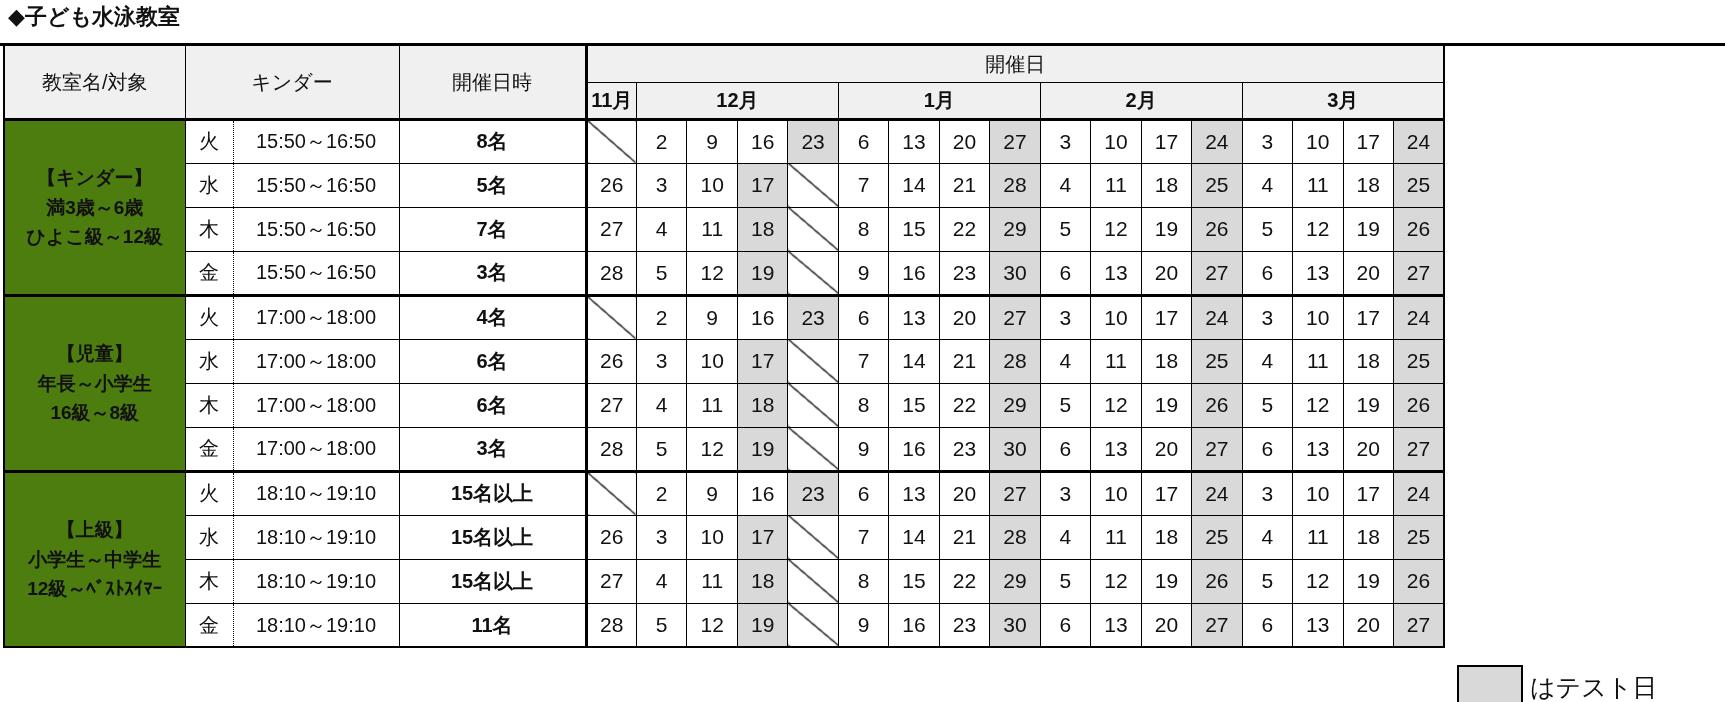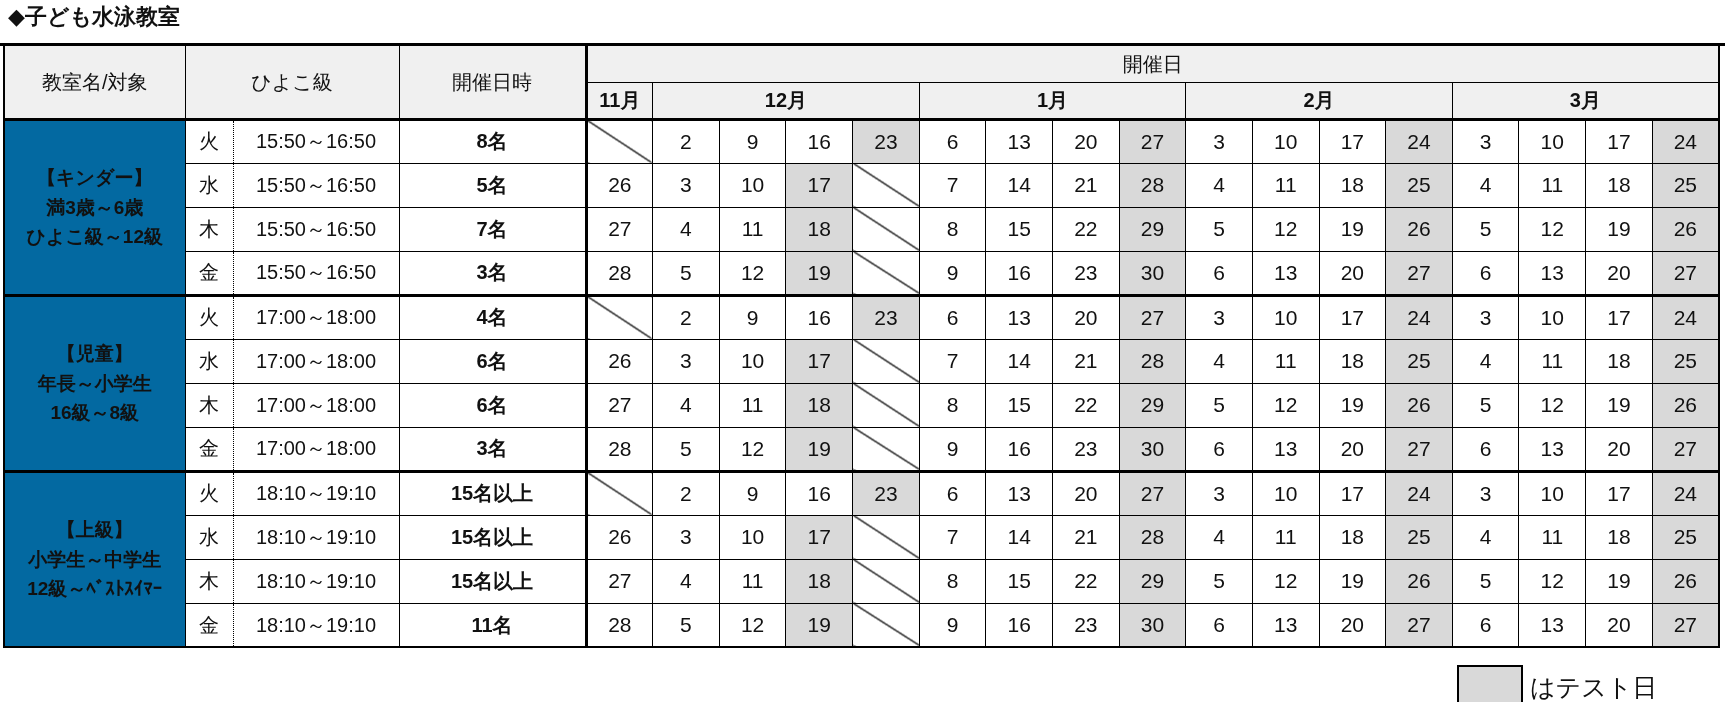--- a/index.html
+++ b/index.html
@@ -20,21 +20,21 @@
   .page-title{
     font-size:22px;
     font-weight:bold;
     padding:4px 0 13px 8px;
     border-bottom:3px solid var(--border);
     line-height:1.2;
   }
   table.sched{
     border-collapse:collapse;
     table-layout:fixed;
-    width:1717px;
+    width:1442px;
     margin-left:3px;
     border-left:2px solid var(--border);
     border-right:2px solid var(--border);
     border-bottom:2px solid var(--border);
   }
   .sched th,.sched td{
     border:1px solid var(--border);
     padding:0;
     text-align:center;
     vertical-align:middle;
@@ -45,21 +45,21 @@
   .sched thead th{background:var(--header-bg);border-top:none;}
   .sched thead tr.hrow1 th{height:36px;}
   .sched thead tr.hrow2 th{height:37px;border-bottom:3px solid var(--border);font-weight:bold;}
   .sched thead th.hmerge{border-bottom:3px solid var(--border);}
   .sched tbody tr{height:44px;}
   .sched tbody tr.gtop td{border-top:3px solid var(--border);}
   td.gname{
     font-weight:bold;
     font-size:19px;
     line-height:1.55;
-    background:#0369a1;
+    background:#4d7c0f;
   }
   td.day{border-right:1px dotted var(--border);}
   td.time{border-left:1px dotted var(--border);font-size:20px;}
   td.cap{font-weight:bold;}
   .dstart{border-left:3px solid var(--border) !important;margin-top:40px;}
   .mstart{border-left:2px solid var(--border);margin-top:8px;}
   td.date{font-size:21px;}
   td.test{background:var(--test-bg);}
   td.slash{
     background-image:linear-gradient(to right top,
@@ -112,21 +112,21 @@
       <col>
       <col>
       <col>
       <col>
       <col>
       <col>
   </colgroup>
   <thead>
     <tr class="hrow1">
       <th class="hmerge" rowspan="2">教室名/対象</th>
-      <th class="hmerge" rowspan="2" colspan="2">ひよこ級</th>
+      <th class="hmerge" rowspan="2" colspan="2">キンダー</th>
       <th class="hmerge" rowspan="2">開催日時</th>
       <th class="dstart" colspan="17">開催日</th>
     </tr>
     <tr class="hrow2">
         <th colspan="1" class="dstart">11月</th>
         <th colspan="4" class="mstart">12月</th>
         <th colspan="4" class="mstart">1月</th>
         <th colspan="4" class="mstart">2月</th>
         <th colspan="4" class="mstart">3月</th>
       </tr>

